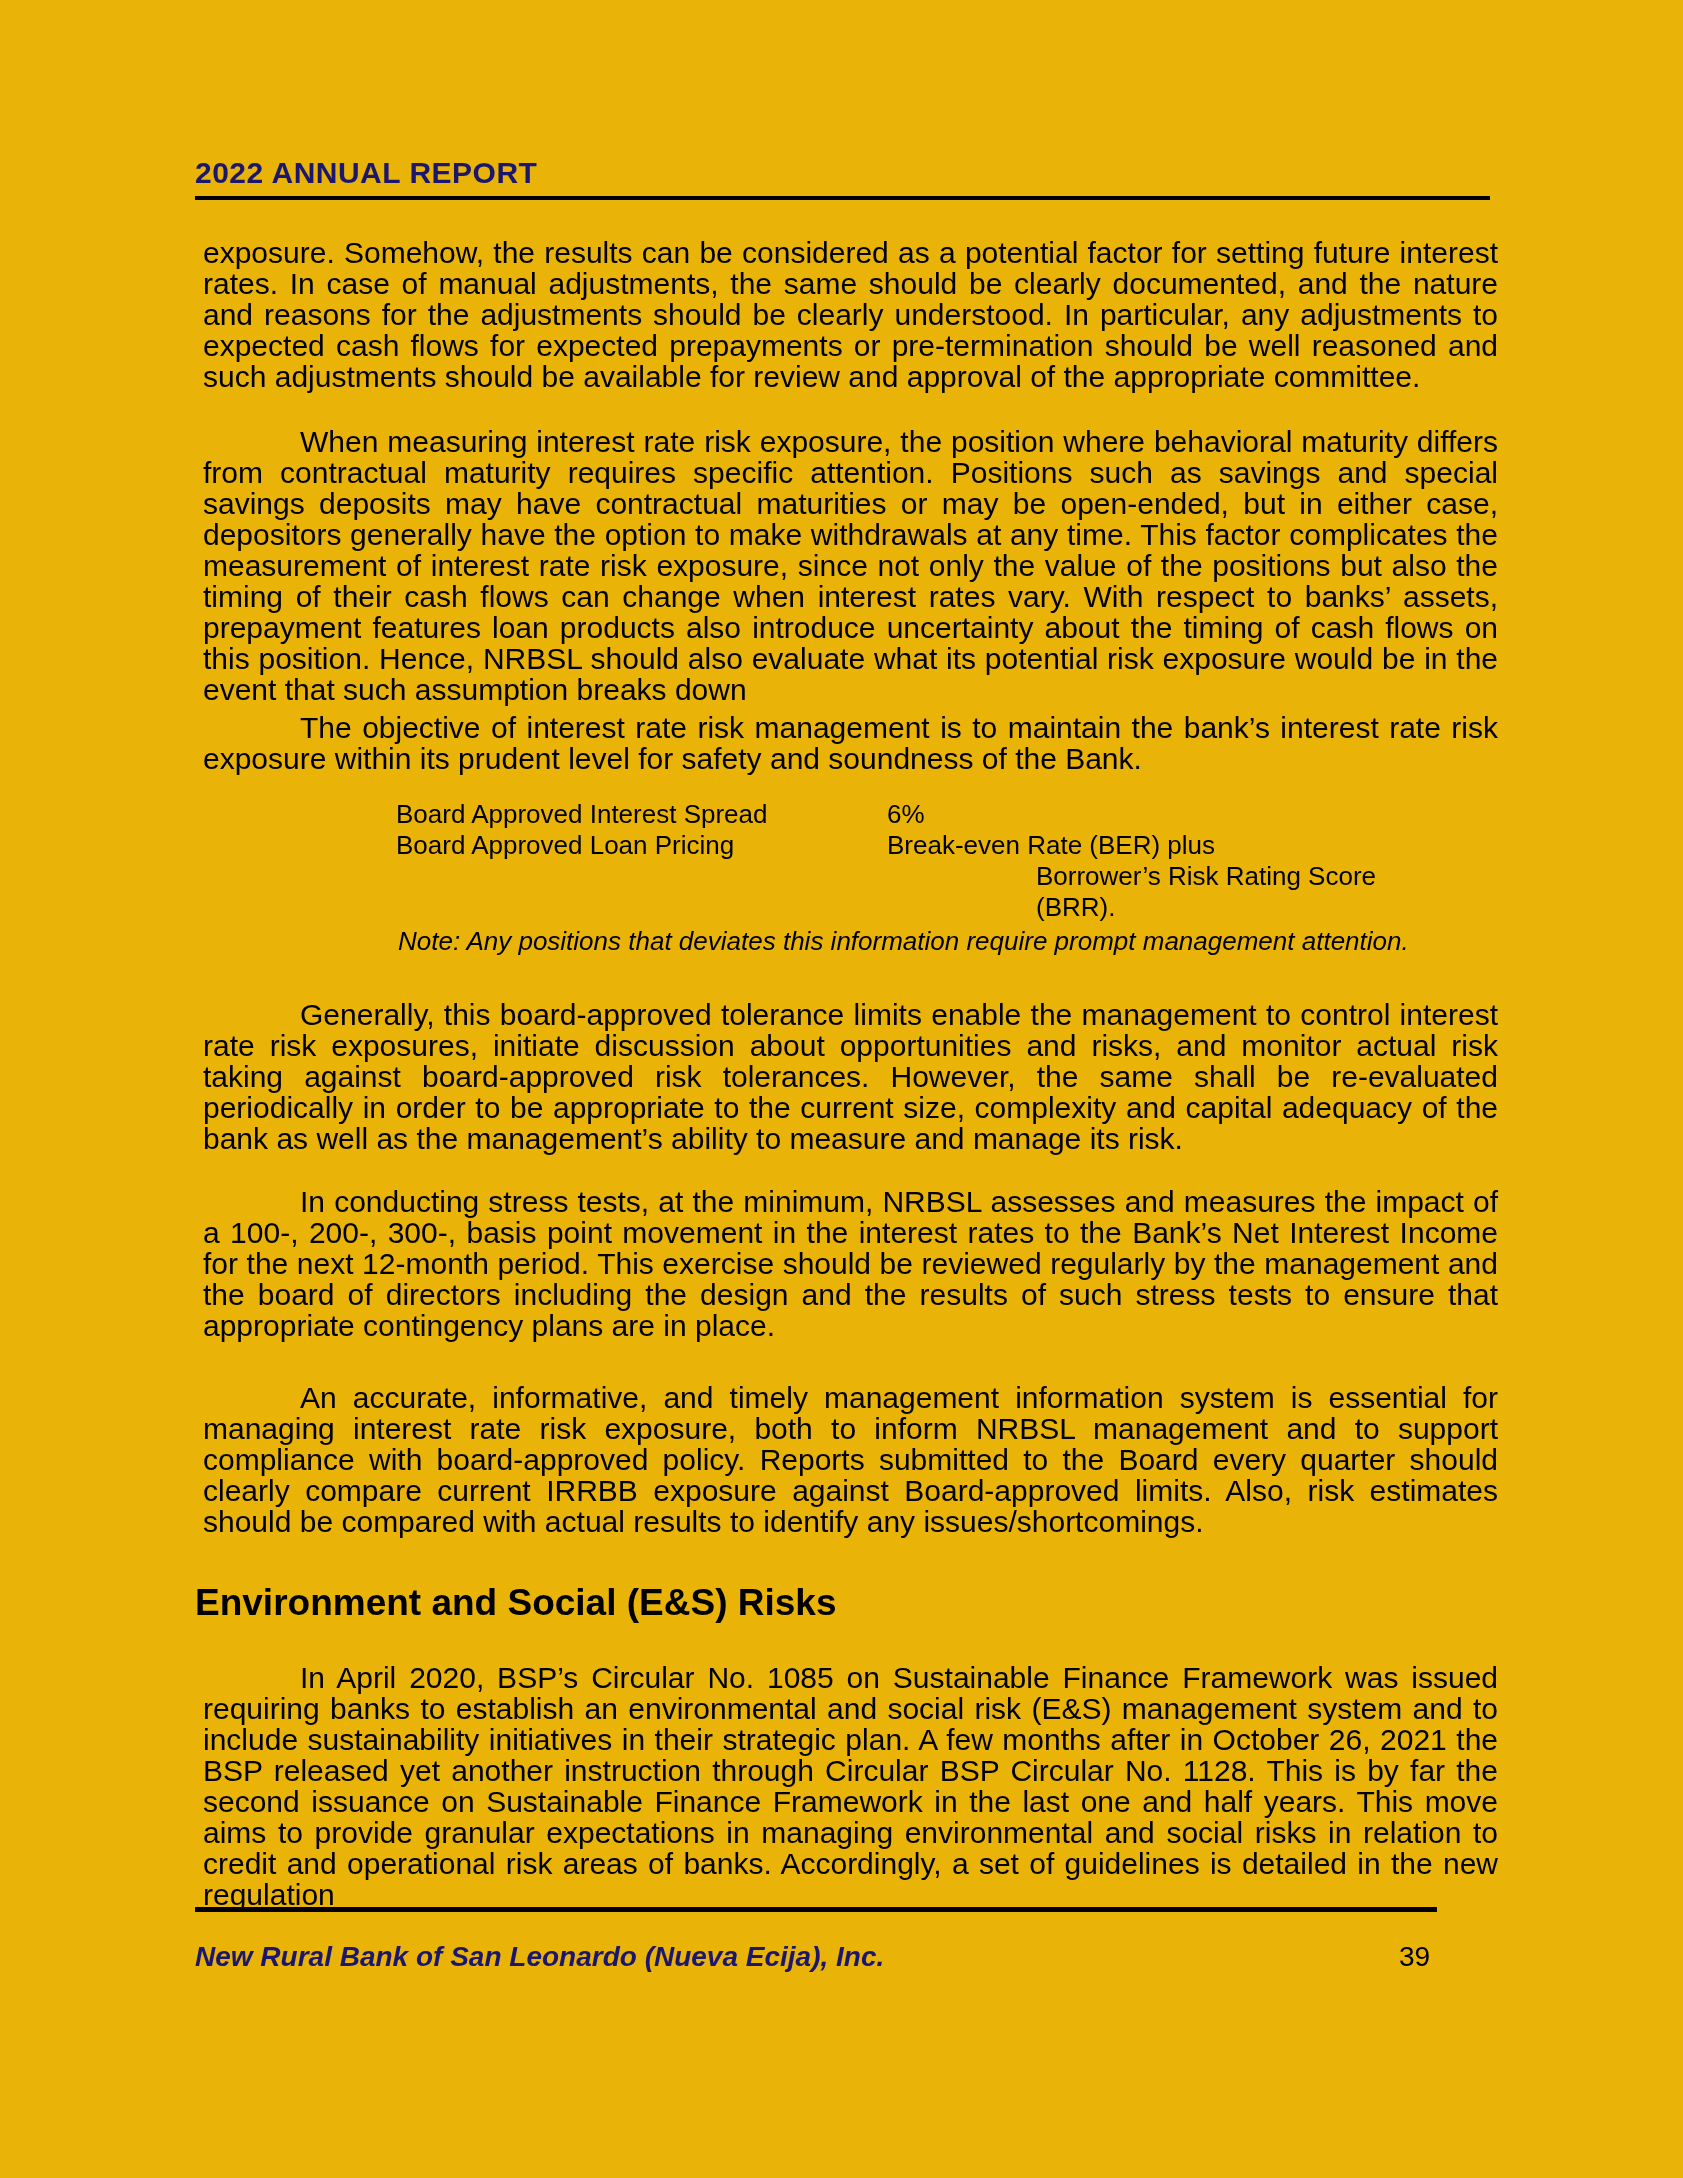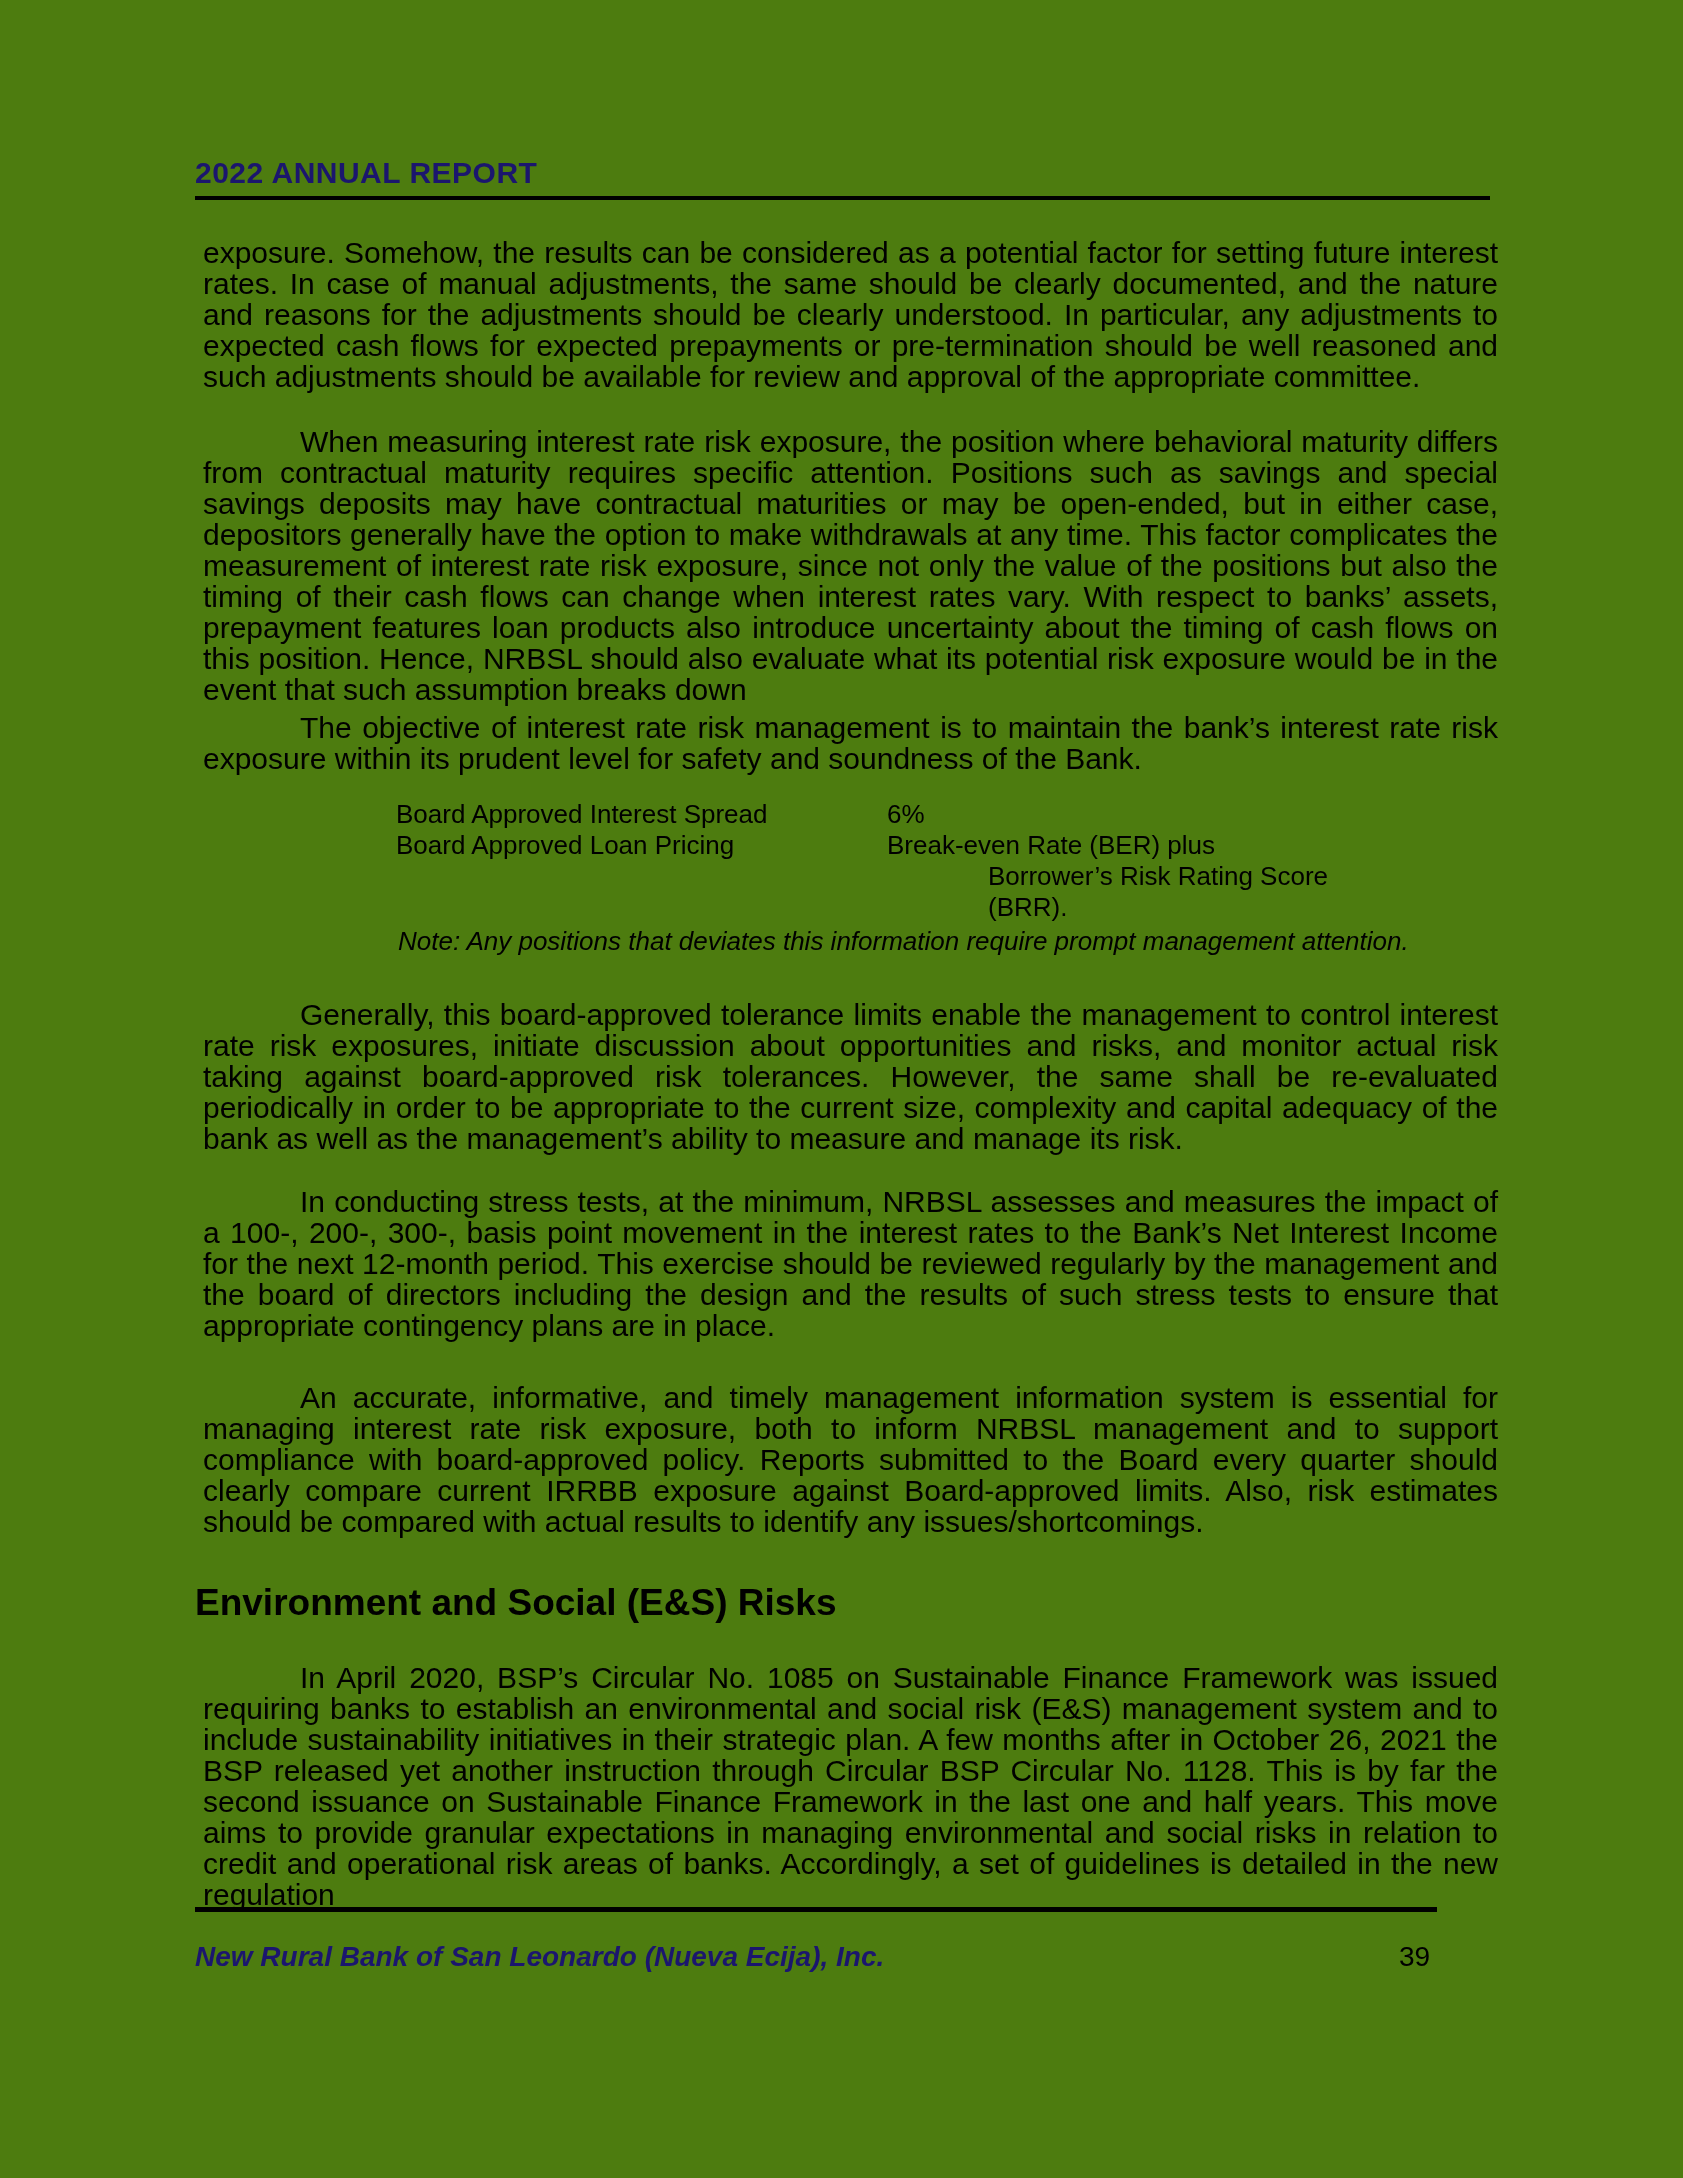--- a/index.html
+++ b/index.html
@@ -4,21 +4,21 @@
 <style>
   html, body {
     margin: 0;
     padding: 0;
     background: #ffffff;
   }
   .page {
     position: relative;
     width: 1683px;
     height: 2178px;
-    background: #4d7c0f;
+    background: #eab308;
     font-family: "Liberation Sans", "DejaVu Sans", sans-serif;
     color: var(--ink, #000000);
     overflow: hidden;
   }
   .abs { position: absolute; }
   .content-left { left: 195px; }
   .content-width { width: 1295px; }
 
   .header-title {
     top: 156px;
@@ -43,21 +43,21 @@
   .indent { text-indent: 97px; }
 
   .spread-block {
     top: 799px;
     font-size: 26px;
     line-height: 31px;
   }
   .spread-row { position: relative; height: 31px; }
   .spread-label { position: absolute; left: 201px; white-space: nowrap; text-align: center; }
   .spread-value { position: absolute; left: 692px; white-space: nowrap; }
-  .spread-value-sub { position: absolute; left: 793px; white-space: nowrap; }
+  .spread-value-sub { position: absolute; left: 841px; white-space: nowrap; }
 
   .note-line {
     top: 926px;
     padding-left: 203px;
     font-size: 26px;
     line-height: 31px;
     font-style: italic;
   }
 
   .section-heading {

